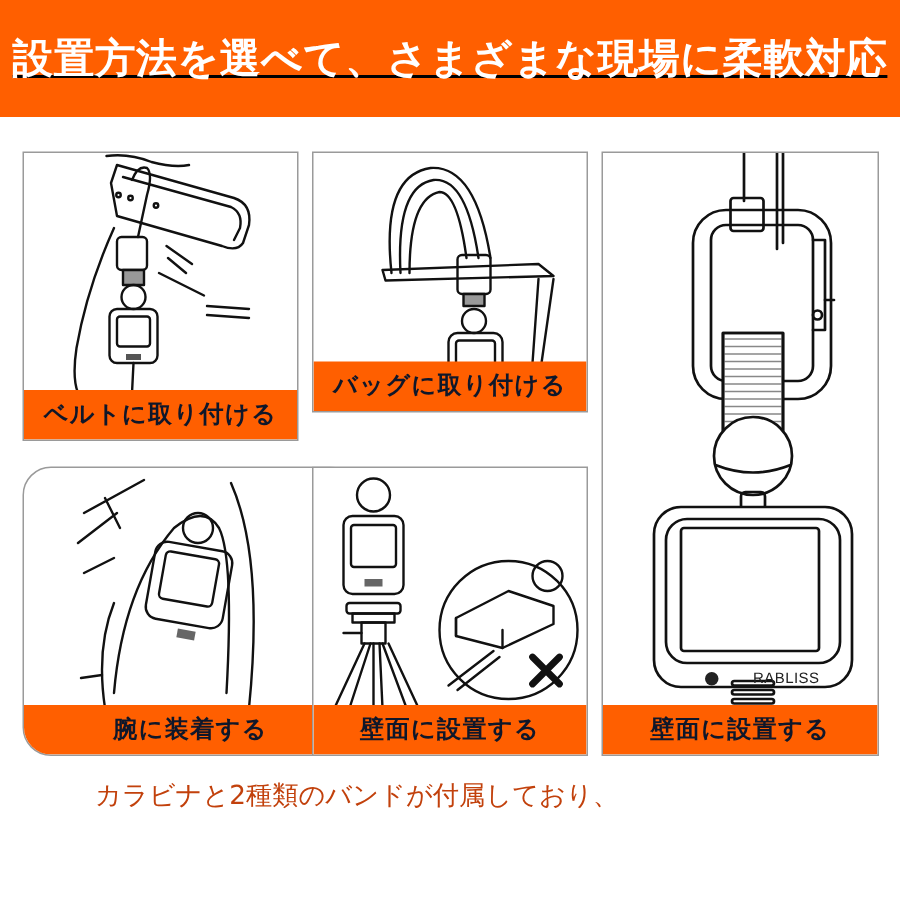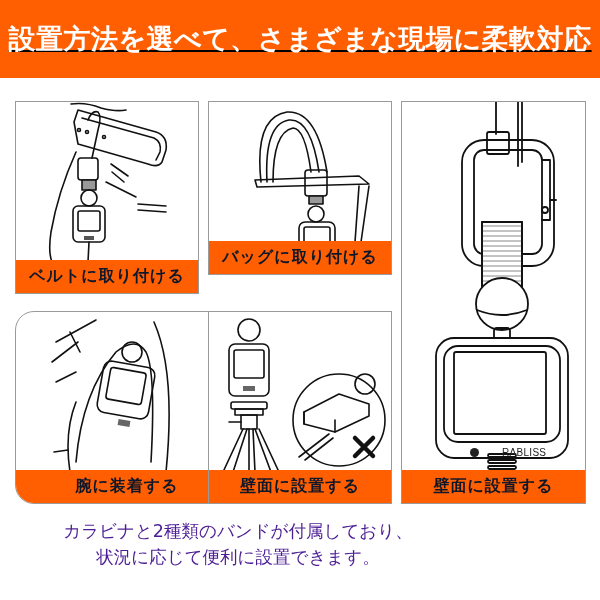--- a/index.html
+++ b/index.html
@@ -6,21 +6,21 @@
   body { width:600px; height:600px; background:#ffffff; position:relative; overflow:hidden;
          font-family:"DejaVu Sans", sans-serif; }
   .header { position:absolute; left:0; top:0; width:600px; height:78px; background:#FF5F00;
             display:flex; align-items:center; justify-content:center;text-decoration:underline; }
   .header-title { color:#ffffff; font-size:27px; font-weight:bold; letter-spacing:0.5px; white-space:nowrap; }
   .panel { position:absolute; border:1.5px solid #9a9a9a; background:#ffffff; box-sizing:border-box; overflow:hidden; }
   .panel svg.illus { position:absolute; left:0; top:0; }
   .label-bar { position:absolute; left:0; right:0; bottom:0; height:33px; background:#FF5F00;
                display:flex; align-items:center; justify-content:center; }
   .label-text { color:#0f172a; font-size:16px; font-weight:bold; letter-spacing:1px; white-space:nowrap; }
-  .caption { position:absolute; left:0; width:476px; top:518px; text-align:center; color:#4c1d95;
+  .caption { position:absolute; left:0; width:476px; top:518px; text-align:center; color:#c2410c;
              font-size:17.5px; line-height:26px; }
   .caption div { white-space:nowrap; }
 </style>
 </head>
 <body>
 
 <div class="header">
   <span class="header-title">設置方法を選べて、さまざまな現場に柔軟対応</span>
 </div>
 
@@ -175,14 +175,13 @@
 
     <path d="M146 126 L164 144 M164 126 L146 144" stroke-width="4.5"></path>
   </svg>
   <div class="label-bar">
     <span class="label-text">壁面に設置する</span>
   </div>
 </div>
 
 <div class="caption">
   <div>カラビナと2種類のバンドが付属しており、</div>
-  <div>状況に応じて便利に設置できます。</div>
 </div>
 
 </body></html>

